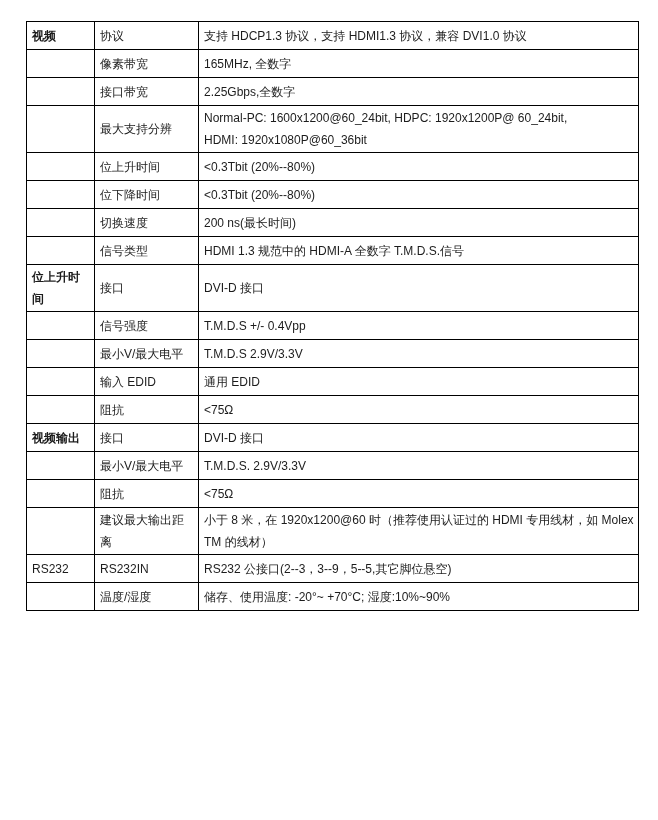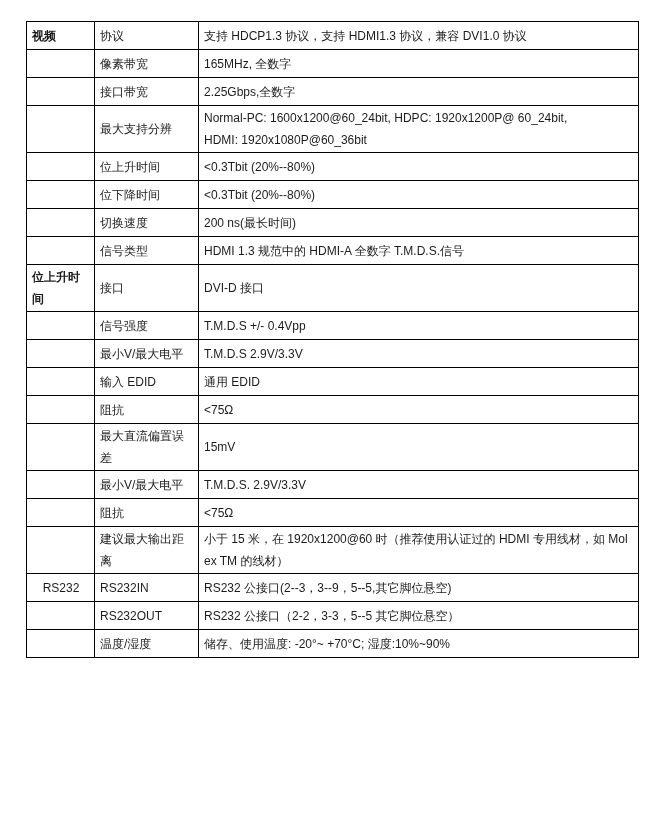--- a/index.html
+++ b/index.html
@@ -39,21 +39,21 @@
   }
   td.cat-cell {
     font-weight: bold;
     font-size: 13px;
   }
   td.cat-cell.plain {
     font-weight: normal;
     font-size: 12px;
   }
   td.cat-cell.center {
-    text-align: center;
+    text-align: left;
   }
   td.param-cell {
     padding-left: 7px;
   }
   td.value-cell {
     white-space: pre-line;
   }
 </style>
 </head>
 <body>
@@ -127,48 +127,43 @@
             <td class="cat-cell plain"></td>
             <td class="param-cell">输入 EDID</td>
             <td class="value-cell">通用 EDID</td>
           </tr>
           <tr>
             <td class="cat-cell plain"></td>
             <td class="param-cell">阻抗</td>
             <td class="value-cell">&lt;75Ω</td>
           </tr>
           <tr>
-            <td class="cat-cell plain"></td>
-            <td class="param-cell">最大直流偏置误差</td>
-            <td class="value-cell">15mV</td>
+            <td class="cat-cell">视频输出</td>
+            <td class="param-cell">接口</td>
+            <td class="value-cell">DVI-D 接口</td>
           </tr>
           <tr>
             <td class="cat-cell plain"></td>
             <td class="param-cell">最小V/最大电平</td>
             <td class="value-cell">T.M.D.S.  2.9V/3.3V</td>
           </tr>
           <tr>
             <td class="cat-cell plain"></td>
             <td class="param-cell">阻抗</td>
             <td class="value-cell">&lt;75Ω</td>
           </tr>
           <tr>
             <td class="cat-cell plain"></td>
             <td class="param-cell">建议最大输出距离</td>
-            <td class="value-cell">小于 15 米，在 1920x1200@60 时（推荐使用认证过的 HDMI 专用线材，如 Molex TM 的线材）</td>
+            <td class="value-cell">小于 8 米，在 1920x1200@60 时（推荐使用认证过的 HDMI 专用线材，如 Molex TM 的线材）</td>
           </tr>
           <tr>
             <td class="cat-cell plain center">RS232</td>
             <td class="param-cell">RS232IN</td>
             <td class="value-cell">RS232 公接口(2--3，3--9，5--5,其它脚位悬空)</td>
-          </tr>
-          <tr>
-            <td class="cat-cell plain"></td>
-            <td class="param-cell">RS232OUT</td>
-            <td class="value-cell">RS232 公接口（2-2，3-3，5--5 其它脚位悬空）</td>
           </tr>
           <tr>
             <td class="cat-cell plain"></td>
             <td class="param-cell">温度/湿度</td>
             <td class="value-cell">储存、使用温度: -20°~ +70°C; 湿度:10%~90%</td>
           </tr>
         </tbody>
     </table>
   </div>
 </div>

